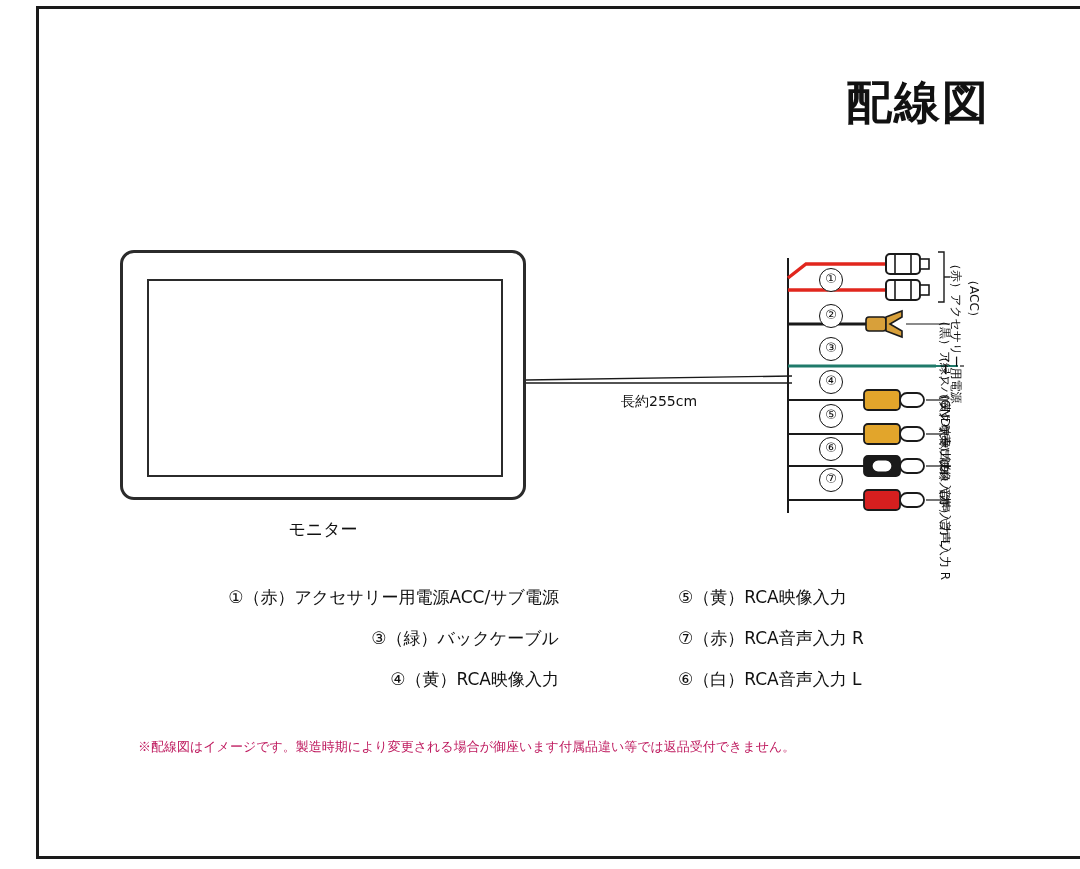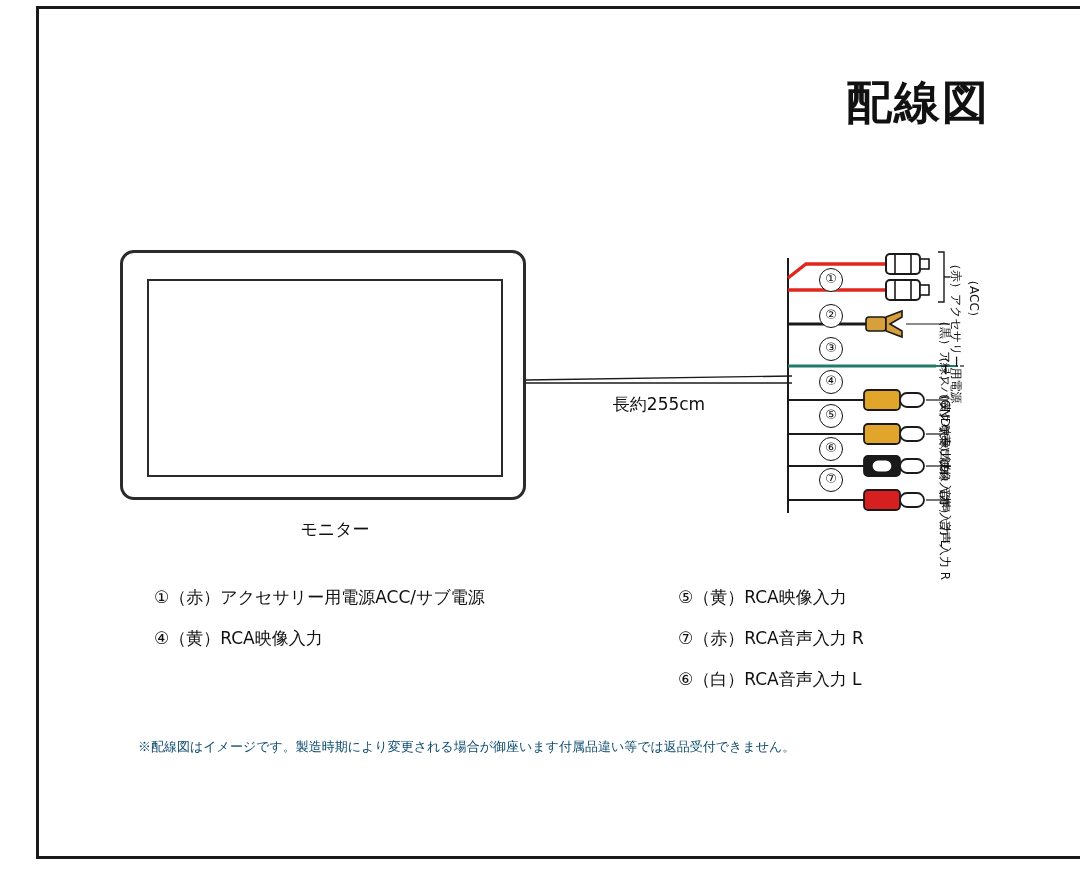--- a/index.html
+++ b/index.html
@@ -54,21 +54,21 @@
     left: 24px;
     top: 26px;
     width: 356px;
     height: 198px;
     border: 2px solid #2b2b2b;
     box-sizing: border-box;
     background: #fff;
   }
   #monitor-label {
     position: absolute;
-    left: 102px;
+    left: 90px;
     top: 518px;
     width: 406px;
     text-align: center;
     font-size: 17px;
     color: #111;
     font-family: "DejaVu Sans", sans-serif;
   }
   
   #cable-line {
     position: absolute;
@@ -76,21 +76,21 @@
     top: 374px;
     width: 266px;
     height: 12px;
   }
   #cable-length {
     position: absolute;
     left: 496px;
     top: 393px;
     width: 266px;
     text-align: center;
-    font-size: 17px;
+    font-size: 14px;
     color: #111;
     font-family: "DejaVu Sans", sans-serif;
   }
   
   #harness {
     position: absolute;
     left: 756px;
     top: 238px;
     width: 300px;
     height: 285px;
@@ -124,35 +124,35 @@
   #legend {
     position: absolute;
     left: 108px;
     top: 586px;
     width: 860px;
   }
   .legend-col {
     position: absolute;
     top: 0;
   }
-  .legend-col.left { left: 16px; width: 420px; }
+  .legend-col.left { left: 1px; width: 420px; text-align: right; }
   .legend-col.right { left: 540px; width: 420px; }
   .legend-item {
     font-size: 17px;
     color: #111;
     margin-bottom: 18px;
     font-family: "DejaVu Sans", sans-serif;
     white-space: nowrap;
   }
   #note {
     position: absolute;
     left: 108px;
     top: 738px;
     font-size: 13px;
-    color: #0c4a6e;
+    color: #be185d;
     font-family: Liberation Serif, serif;
   }
 </style>
 </head>
 <body>
 
 <div id="page">
 
   <div class="border-frame"></div>
 
@@ -249,20 +249,21 @@
   <div class="side-label" style="left:923px; top:315px;">（黒）アース（GND）</div>
   <div class="side-label" style="left:923px; top:351px;">（緑）バックケーブル</div>
   <div class="side-label" style="left:923px; top:389px;">（黄）映像出力</div>
   <div class="side-label" style="left:923px; top:422px;">（黄）映像入力</div>
   <div class="side-label" style="left:923px; top:452px;">（白）音声入力 L</div>
   <div class="side-label" style="left:923px; top:484px;">（赤）音声入力 R</div>
 
   <div id="legend">
     <div class="legend-col left">
       <div class="legend-item">①（赤）アクセサリー用電源ACC/サブ電源</div>
+      <div class="legend-item">③（緑）バックケーブル</div>
       <div class="legend-item">④（黄）RCA映像入力</div>
     </div>
     <div class="legend-col right">
       <div class="legend-item">⑤（黄）RCA映像入力</div>
       <div class="legend-item">⑦（赤）RCA音声入力 R</div>
       <div class="legend-item">⑥（白）RCA音声入力 L</div>
     </div>
   </div>
 
   <div id="note">※配線図はイメージです。製造時期により変更される場合が御座います付属品違い等では返品受付できません。</div>

